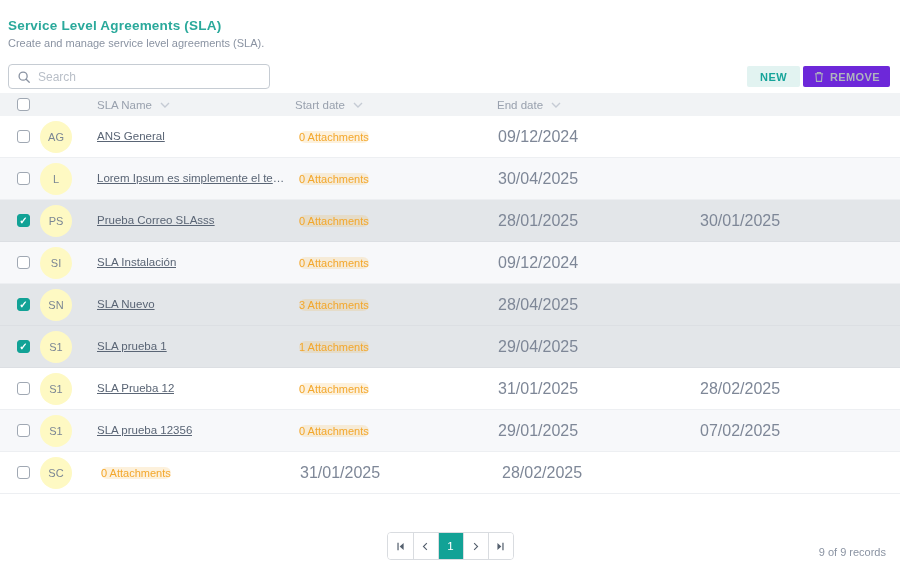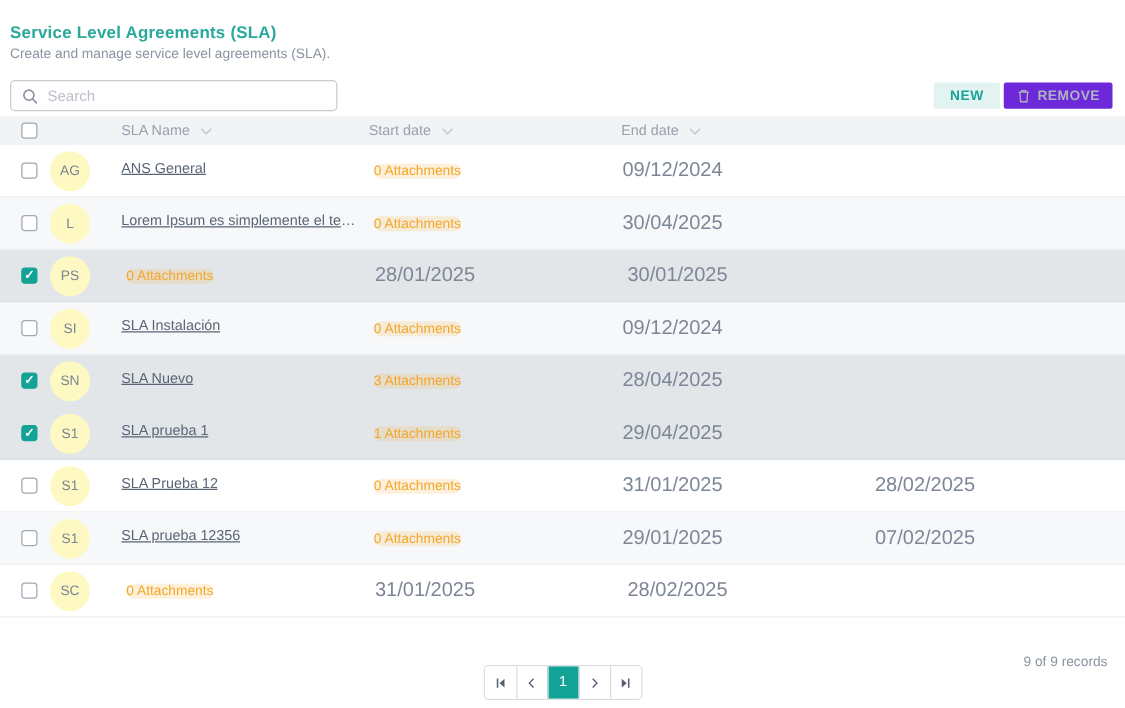--- a/index.html
+++ b/index.html
@@ -67,21 +67,21 @@
   .date-text { color:#7e8797; font-size:16px; }
   
   .pager-wrap { position:absolute; left:0; right:0; top:532px; display:flex; justify-content:center; }
   .pager { display:inline-flex; border:1px solid #d9dce0; border-radius:4px; overflow:hidden; background:#fff; }
   .pg-btn {
     width:25px; height:26px; display:flex; align-items:center; justify-content:center;
     background:#fff; border:none; border-left:1px solid #d9dce0; cursor:pointer; padding:0;
   }
   .pg-btn:first-child { border-left:none; }
   .pg-btn.active { background:#12a296; color:#fff; font-size:11.5px; font-family:"Liberation Sans",sans-serif; }
-  .records { position:absolute; right:14px; top:524px; color:#8a93a2; font-size:11px; }
+  .records { position:absolute; right:14px; top:546px; color:#8a93a2; font-size:11px; }
   .sort-ico { display:flex; }
 </style>
 </head>
 <body>
 
 <div class="page">
 
   <div class="page-header">
     <div class="page-title">Service Level Agreements (SLA)</div>
     <div class="page-subtitle">Create and manage service level agreements (SLA).</div>
@@ -184,20 +184,23 @@
         <span class="date-text"></span>
       </div>
     </div>
         <div class="trow selected">
       <div class="c-check">
         <span class="cb checked"></span>
       </div>
       <div class="c-avatar">
         <span class="avatar">PS</span>
       </div>
+      <div class="c-name">
+        <span class="name-link">Prueba Correo SLAsss</span>
+      </div>
       <div class="c-att">
         <span class="badge">0 Attachments</span>
       </div>
       <div class="c-start">
         <span class="date-text">28/01/2025</span>
       </div>
       <div class="c-end">
         <span class="date-text">30/01/2025</span>
       </div>
     </div>

